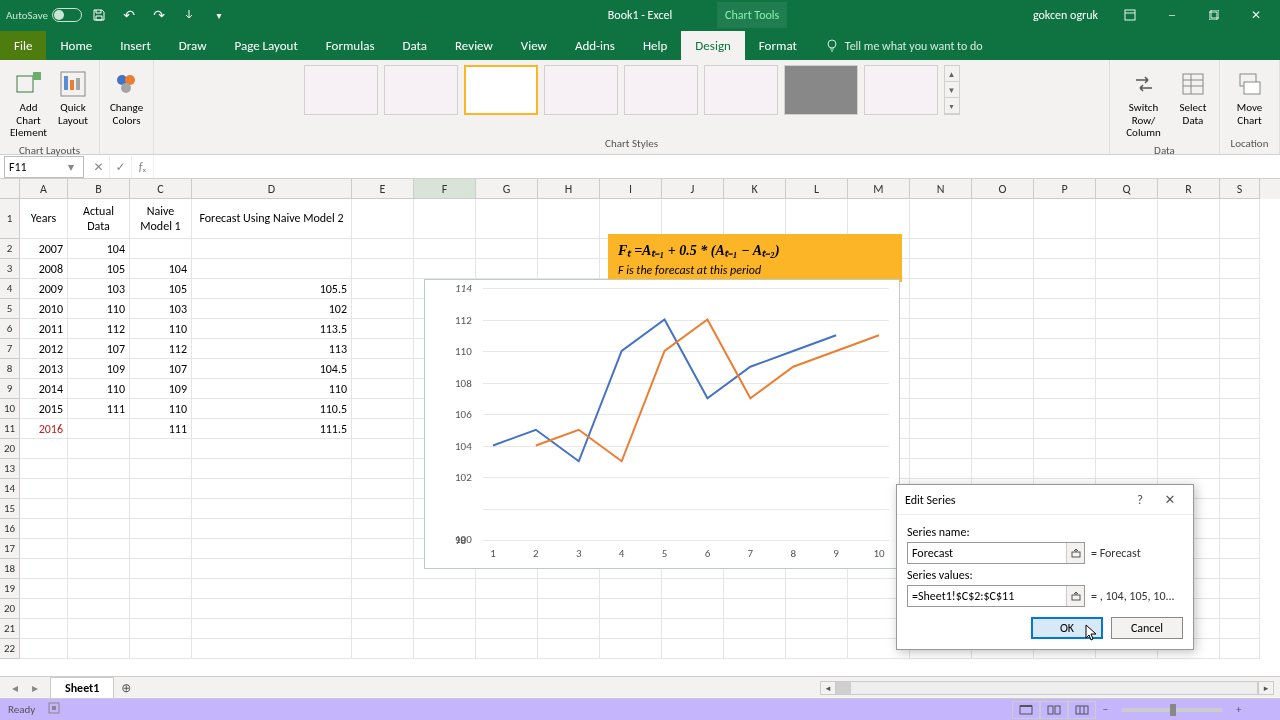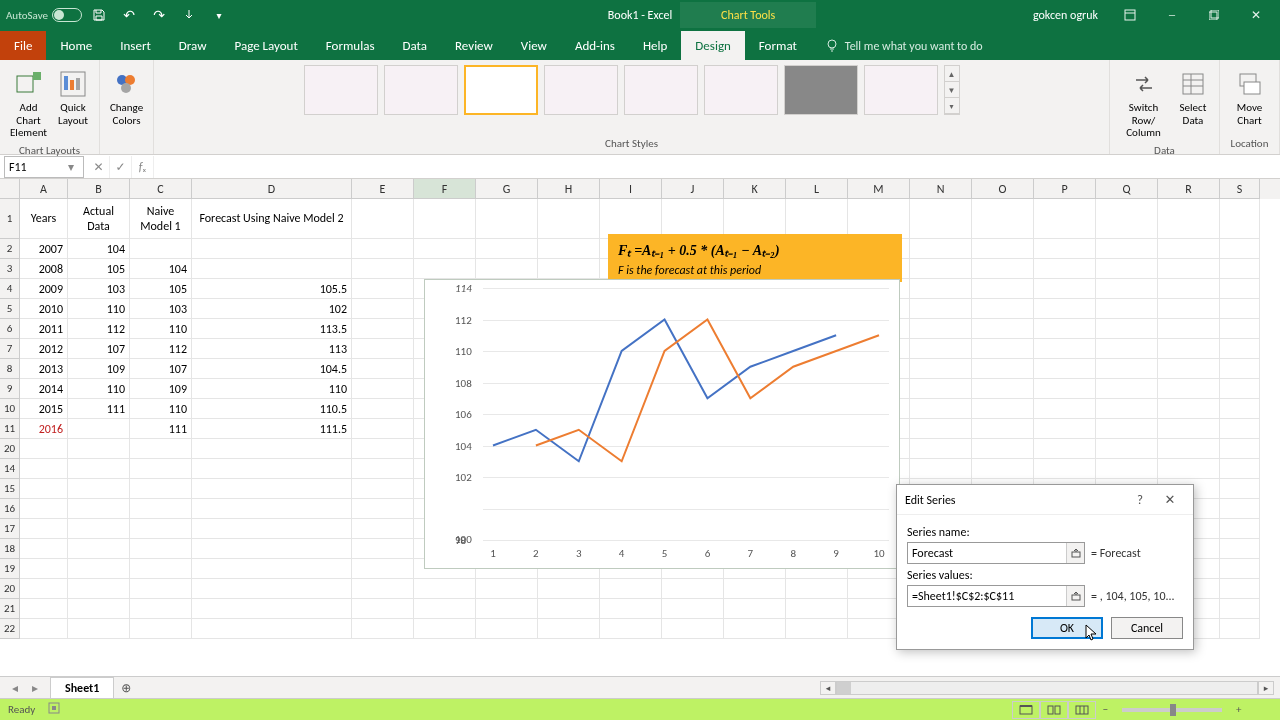--- a/index.html
+++ b/index.html
@@ -6,29 +6,29 @@
 body { width: 1280px; height: 720px; background: #fff; overflow: hidden; position: relative; font-size: 12px; }
 
 
 .titlebar { height: 30px; background: #0e7241; display: flex; align-items: center; color: #fff; position: relative; }
 .titlebar .left-controls { display: flex; align-items: center; gap: 4px; padding-left: 6px; }
 .titlebar .autosave { display: flex; align-items: center; gap: 4px; font-size: 11px; color: #c8e6d3; }
 .titlebar .toggle-off { width: 30px; height: 14px; border: 1px solid #c8e6d3; border-radius: 8px; position: relative; }
 .titlebar .toggle-knob { width: 10px; height: 10px; border-radius: 50%; background: #c8e6d3; position: absolute; left: 1px; top: 1px; }
 .qat-btn { width: 26px; height: 26px; color: #fff; display: flex; align-items: center; justify-content: center; cursor: pointer; font-size: 14px; }
 .titlebar .doc-title { position: absolute; left: 50%; transform: translateX(-50%); font-size: 12px; color: #fff; }
-.titlebar .chart-tools { position: absolute; left: 680px; font-size: 12px; color: #fde047; background: rgba(255,255,255,0.08); padding: 6px 41px; }
+.titlebar .chart-tools { position: absolute; left: 717px; font-size: 12px; color: #86efac; background: rgba(255,255,255,0.08); padding: 6px 8px; }
 .titlebar .right-controls { margin-left: auto; display: flex; align-items: center; gap: 6px; padding-right: 6px; }
 .titlebar .username { font-size: 12px; color: #fff; margin-right: 8px; }
 .win-btn { width: 36px; height: 30px; display: flex; align-items: center; justify-content: center; color: #e8f4ee; cursor: pointer; }
 
 
 .ribbon-tabs { height: 30px; background: #0e7241; display: flex; align-items: flex-end; color: #fff; font-size: 13px; }
 .ribbon-tab { padding: 7px 14px; cursor: pointer; }
-.ribbon-tab.file { background: #c2410c; }
+.ribbon-tab.file { background: #4d7c0f; }
 .ribbon-tab.active { background: #f3f2f1; color: #0e7241; }
 .tellme { display: flex; align-items: center; gap: 6px; padding: 7px 14px; color: #d5ebe0; font-size: 12px; }
 .tellme .bulb { width: 14px; height: 14px; }
 
 
 .ribbon-body { height: 95px; background: #f3f2f1; border-bottom: 1px solid #d2d0ce; display: flex; }
 .ribbon-group { border-right: 1px solid #e1dfdd; padding: 2px 6px; display: flex; flex-direction: column; align-items: center; justify-content: space-between; }
 .ribbon-group-label { font-size: 11px; color: #555; text-align: center; padding: 2px 0; }
 .ribbon-items { display: flex; gap: 2px; flex: 1; align-items: flex-start; padding-top: 4px; }
 .ribbon-btn { display: flex; flex-direction: column; align-items: center; gap: 2px; padding: 2px 4px; cursor: pointer; font-size: 11px; line-height: 1.15; text-align: center; }
@@ -102,21 +102,21 @@
 .sheet-nav { display: flex; padding: 0 6px; gap: 2px; }
 .sheet-nav-btn { width: 18px; height: 18px; display: flex; align-items: center; justify-content: center; color: #888; cursor: pointer; }
 .sheet-tab { height: 22px; padding: 0 14px; background: #fff; border: 1px solid #ccc; border-bottom: none; display: flex; align-items: center; font-size: 12px; font-weight: 600; cursor: pointer; }
 .sheet-add { width: 24px; display: flex; align-items: center; justify-content: center; cursor: pointer; color: #555; }
 .hscroll-region { margin-left: auto; width: 460px; height: 16px; display: flex; align-items: center; padding-right: 6px; }
 .hscroll-track { flex: 1; height: 14px; background: #eee; border: 1px solid #ccc; position: relative; }
 .hscroll-thumb { position: absolute; left: 0; width: 14px; height: 12px; background: #cfcfcf; }
 .scroll-arrow { width: 16px; height: 14px; border: 1px solid #ccc; display: flex; align-items: center; justify-content: center; font-size: 9px; color: #555; }
 
 
-.status-bar { position: absolute; bottom: 0; left: 0; right: 0; height: 22px; background: #bef264; border-top: 1px solid #ccc; display: flex; align-items: center; padding: 0 8px; font-size: 11px; color: #555; justify-content: space-between; }
+.status-bar { position: absolute; bottom: 0; left: 0; right: 0; height: 22px; background: #c4b5fd; border-top: 1px solid #ccc; display: flex; align-items: center; padding: 0 8px; font-size: 11px; color: #555; justify-content: space-between; }
 .status-bar .spacer { flex: 1; }
 .view-btns { display: flex; gap: 0; }
 .view-btn { width: 28px; height: 18px; border: 1px solid #ccc; display: flex; align-items: center; justify-content: center; cursor: pointer; }
 .zoom-slider { width: 100px; height: 4px; background: #ccc; margin: 0 8px; position: relative; }
 .zoom-thumb { position: absolute; left: 48px; top: -4px; width: 6px; height: 12px; background: #888; }
 </style>
 </head>
 <body>
 
 <div class="titlebar">
@@ -557,20 +557,42 @@
         <div class="cell cw-M"></div>
         <div class="cell cw-N"></div>
         <div class="cell cw-O"></div>
         <div class="cell cw-P"></div>
         <div class="cell cw-Q"></div>
         <div class="cell cw-R"></div>
         <div class="cell cw-S"></div>
       </div>
       <div class="row">
         <div class="row-header">20</div>
+        <div class="cell cw-A"></div>
+        <div class="cell cw-B"></div>
+        <div class="cell cw-C"></div>
+        <div class="cell cw-D"></div>
+        <div class="cell cw-E"></div>
+        <div class="cell cw-F"></div>
+        <div class="cell cw-G"></div>
+        <div class="cell cw-H"></div>
+        <div class="cell cw-I"></div>
+        <div class="cell cw-J"></div>
+        <div class="cell cw-K"></div>
+        <div class="cell cw-L"></div>
+        <div class="cell cw-M"></div>
+        <div class="cell cw-N"></div>
+        <div class="cell cw-O"></div>
+        <div class="cell cw-P"></div>
+        <div class="cell cw-Q"></div>
+        <div class="cell cw-R"></div>
+        <div class="cell cw-S"></div>
+      </div>
+      <div class="row">
+        <div class="row-header">13</div>
         <div class="cell cw-A"></div>
         <div class="cell cw-B"></div>
         <div class="cell cw-C"></div>
         <div class="cell cw-D"></div>
         <div class="cell cw-E"></div>
         <div class="cell cw-F"></div>
         <div class="cell cw-G"></div>
         <div class="cell cw-H"></div>
         <div class="cell cw-I"></div>
         <div class="cell cw-J"></div>

